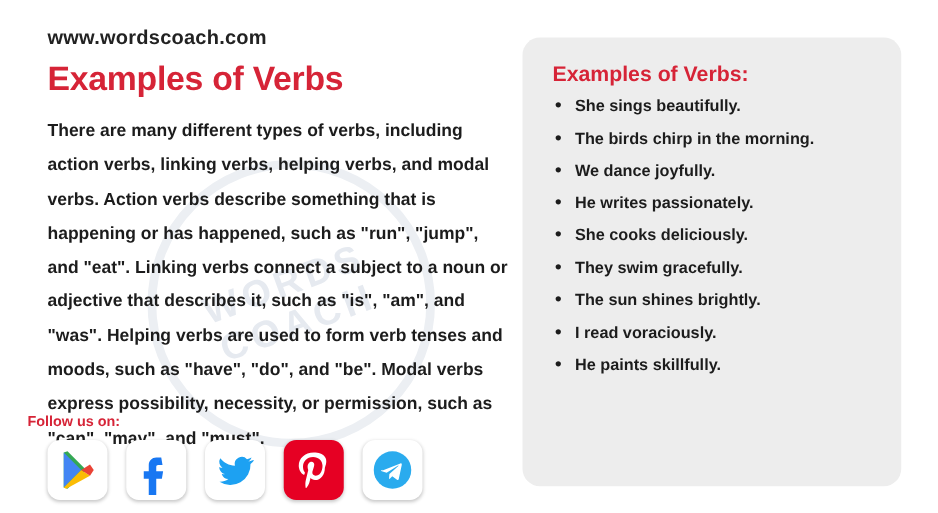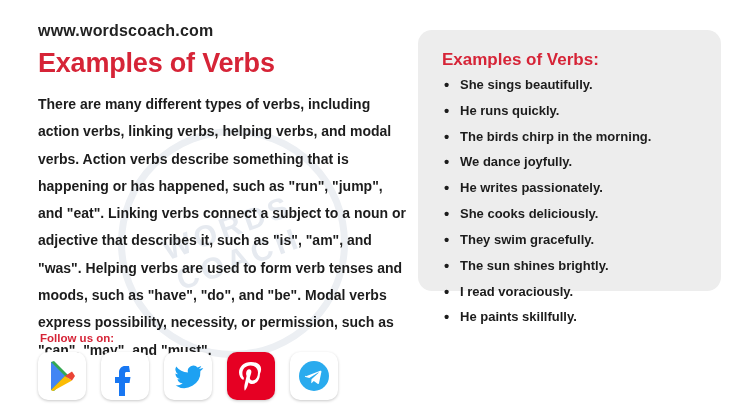--- a/index.html
+++ b/index.html
@@ -68,21 +68,21 @@
     font-size: 14px;
     line-height: 1.95;
     color: #1c1c1c;
     font-weight: bold;
     margin: 0;
     width: 368px;
   }
 
   .follow {
     position: absolute;
-    left: 40px; top: 332px;
+    left: 22px; top: 332px;
     font-size: 11.5px;
     font-weight: bold;
     color: #d62437;
     z-index: 3;
   }
 
   .social-row {
     position: absolute;
     left: 38px; top: 352px;
     display: flex;
@@ -100,21 +100,21 @@
   }
   .s-play { background: #ffffff; }
   .s-fb { background: #ffffff; }
   .s-tw { background: #ffffff; }
   .s-pin { background: #e60023; }
   .s-tg { background: #ffffff; }
 
   .right-card {
     position: absolute;
     left: 418px; top: 30px;
-    width: 303px; height: 261px;
+    width: 303px; height: 359px;
     background: #ededed;
     border-radius: 14px;
     padding: 20px 18px 10px 20px;
     z-index: 2;
   }
   .right-title {
     font-size: 17px;
     font-weight: bold;
     color: #d62437;
     margin: 0 0 8px 4px;
@@ -195,21 +195,20 @@
         <path d="M14 22.3l14.3-5.6c.7-.2 1.3.2 1.1 1.2l-2.4 11.3c-.2.8-.7 1-1.4.6l-3.8-2.8-1.8 1.8c-.2.2-.4.4-.8.4l.3-4 7.2-6.5c.3-.3-.1-.4-.5-.2l-8.9 5.6-3.8-1.2c-.8-.3-.8-.8.2-1.2z" fill="#ffffff"></path>
       </svg>
     </div>
 
   </div>
 
   <div class="right-card">
     <h2 class="right-title">Examples of Verbs:</h2>
     <ul class="ex-list">
       <li>She sings beautifully.</li>
-      <li>He runs quickly.</li>
       <li>The birds chirp in the morning.</li>
       <li>We dance joyfully.</li>
       <li>He writes passionately.</li>
       <li>She cooks deliciously.</li>
       <li>They swim gracefully.</li>
       <li>The sun shines brightly.</li>
       <li>I read voraciously.</li>
       <li>He paints skillfully.</li>
     </ul>
   </div>

